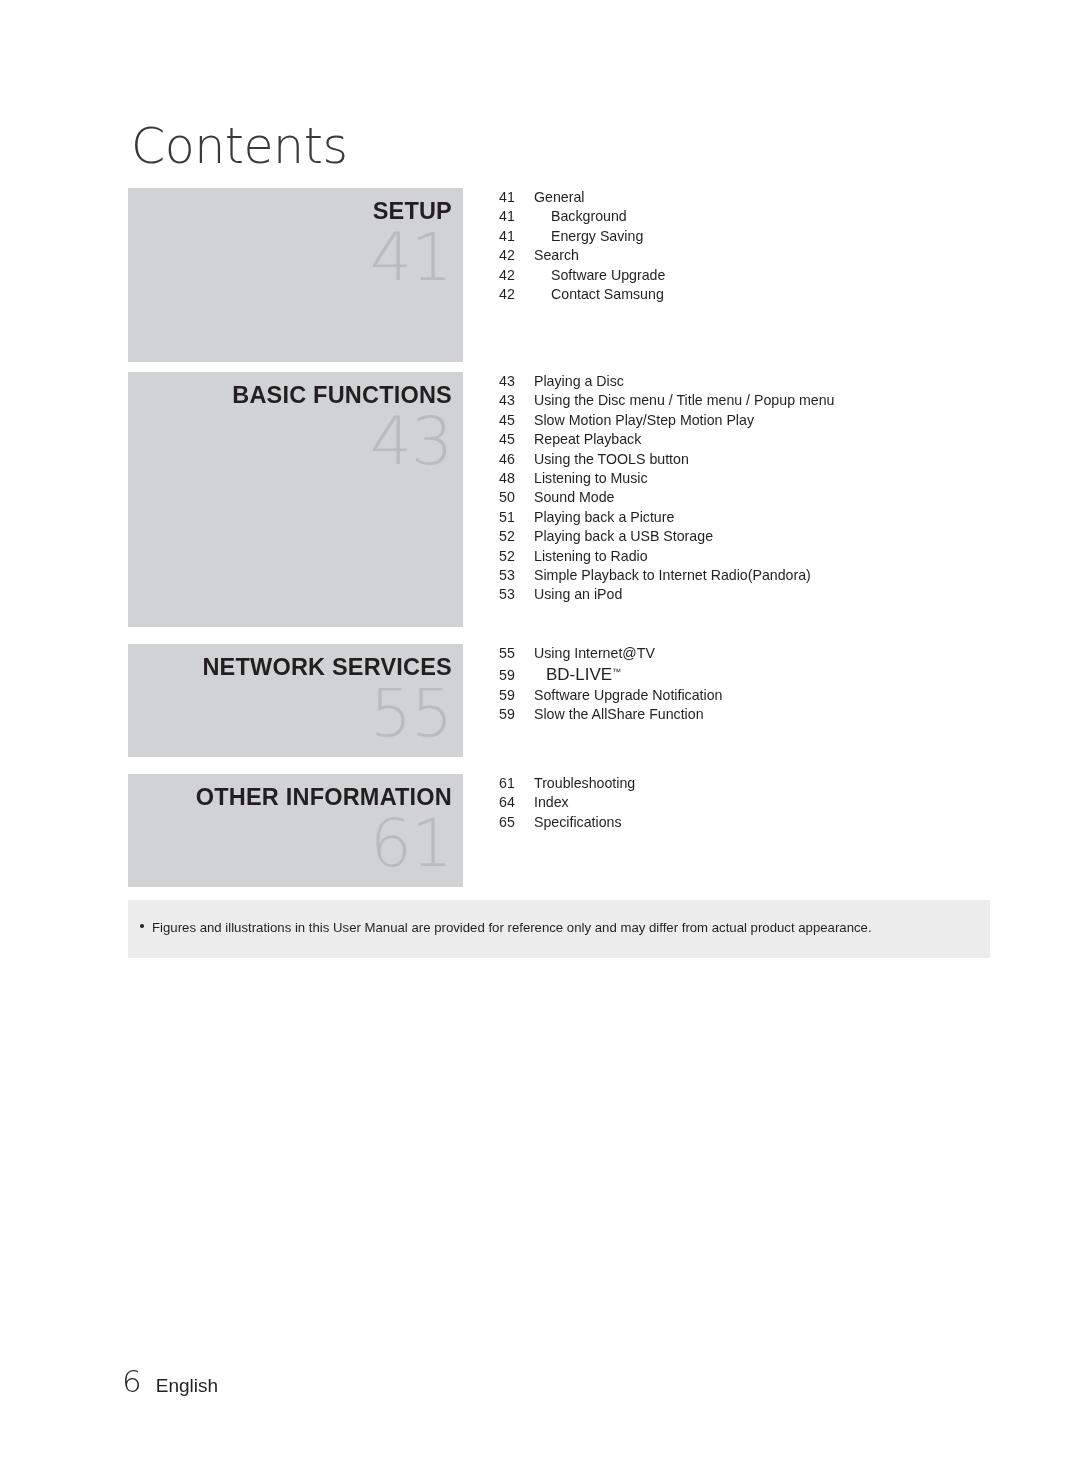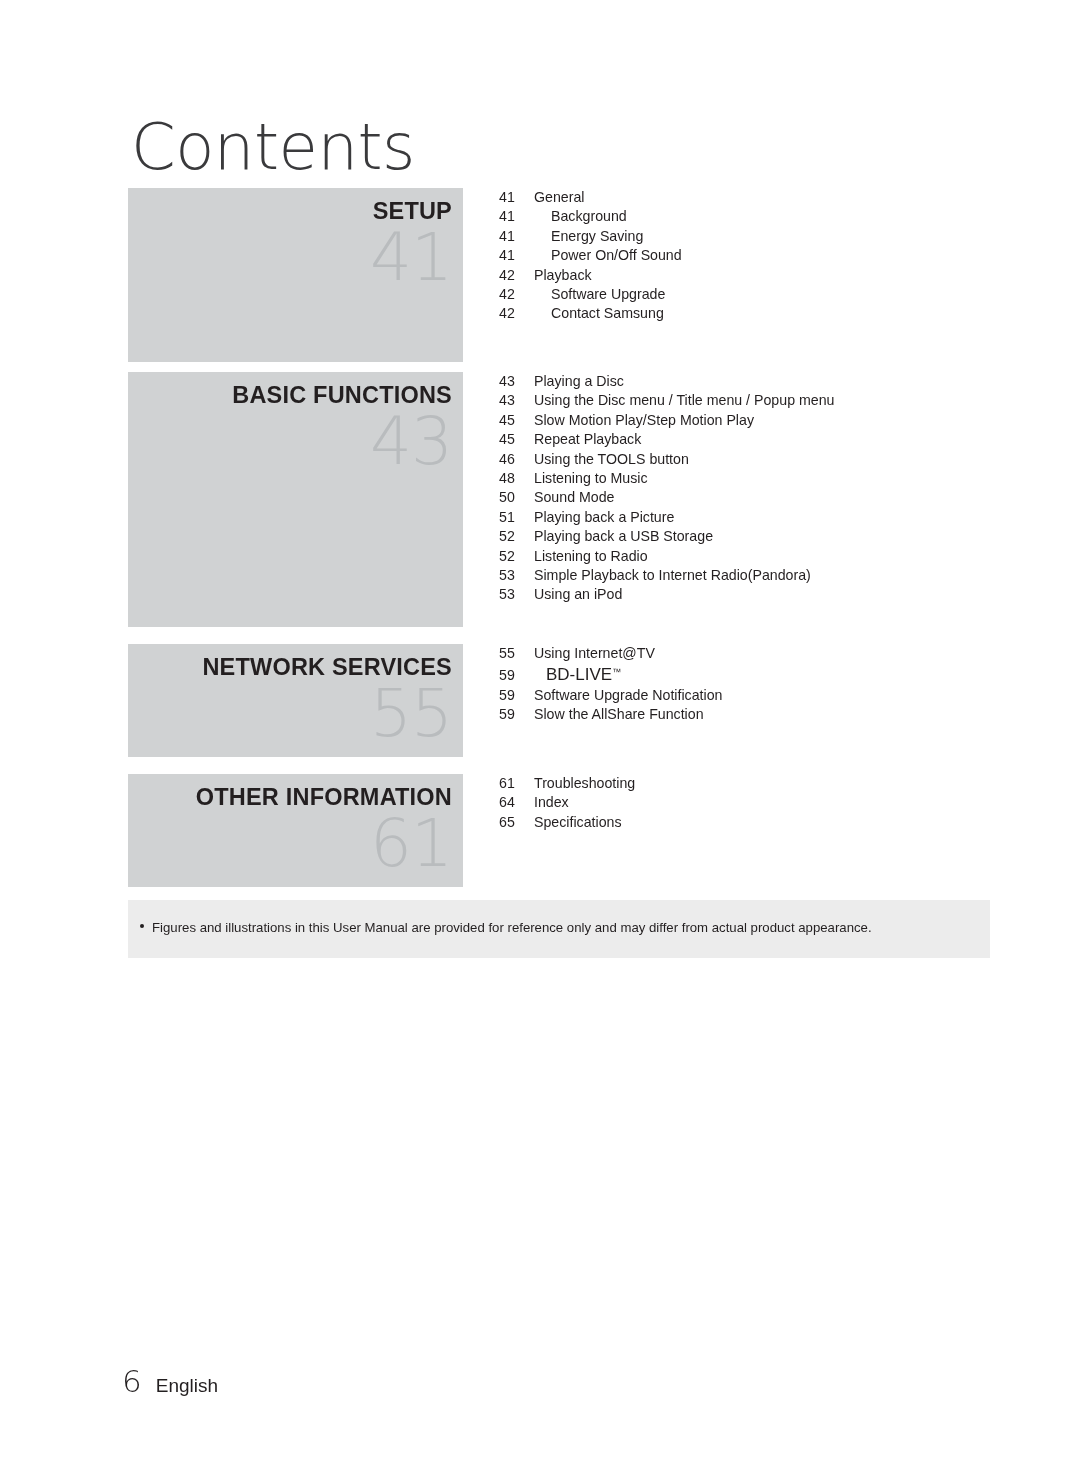--- a/index.html
+++ b/index.html
@@ -14,21 +14,21 @@
     font-family: "Liberation Sans", sans-serif;
     color: #231f20;
     overflow: hidden;
   }
 
   
   #page-title {
     position: absolute;
     left: 131px;
     top: 119px;
-    font-size: 64px;
+    font-size: 49px;
     line-height: 56px;
     font-weight: 300;
     letter-spacing: -0.5px;
     color: #3a3a3c;
     font-family: "DejaVu Sans", sans-serif;
     font-stretch: condensed;
   }
 
   
   #toc {
@@ -157,22 +157,21 @@
 
 <div id="toc">
     <div class="section-block" style="top: 0px; height: 174px;">
       <div class="section-title">SETUP</div>
       <div class="section-number">41</div>
     </div>
     <div class="entry-list" style="top: 0px;">
       <div class="entry"><span class="pg">41</span><span class="label">General</span></div>
       <div class="entry lvl1"><span class="pg">41</span><span class="label">Background</span></div>
       <div class="entry lvl1"><span class="pg">41</span><span class="label">Energy Saving</span></div>
-      <div class="entry lvl1"><span class="pg">41</span><span class="label">Power On/Off Sound</span></div>
-      <div class="entry"><span class="pg">42</span><span class="label">Playback</span></div>
+      <div class="entry"><span class="pg">42</span><span class="label">Search</span></div>
       <div class="entry lvl1"><span class="pg">42</span><span class="label">Software Upgrade</span></div>
       <div class="entry lvl1"><span class="pg">42</span><span class="label">Contact Samsung</span></div>
     </div>
     <div class="section-block" style="top: 184px; height: 255px;">
       <div class="section-title">BASIC FUNCTIONS</div>
       <div class="section-number">43</div>
     </div>
     <div class="entry-list" style="top: 184px;">
       <div class="entry"><span class="pg">43</span><span class="label">Playing a Disc</span></div>
       <div class="entry"><span class="pg">43</span><span class="label">Using the Disc menu / Title menu / Popup menu</span></div>

